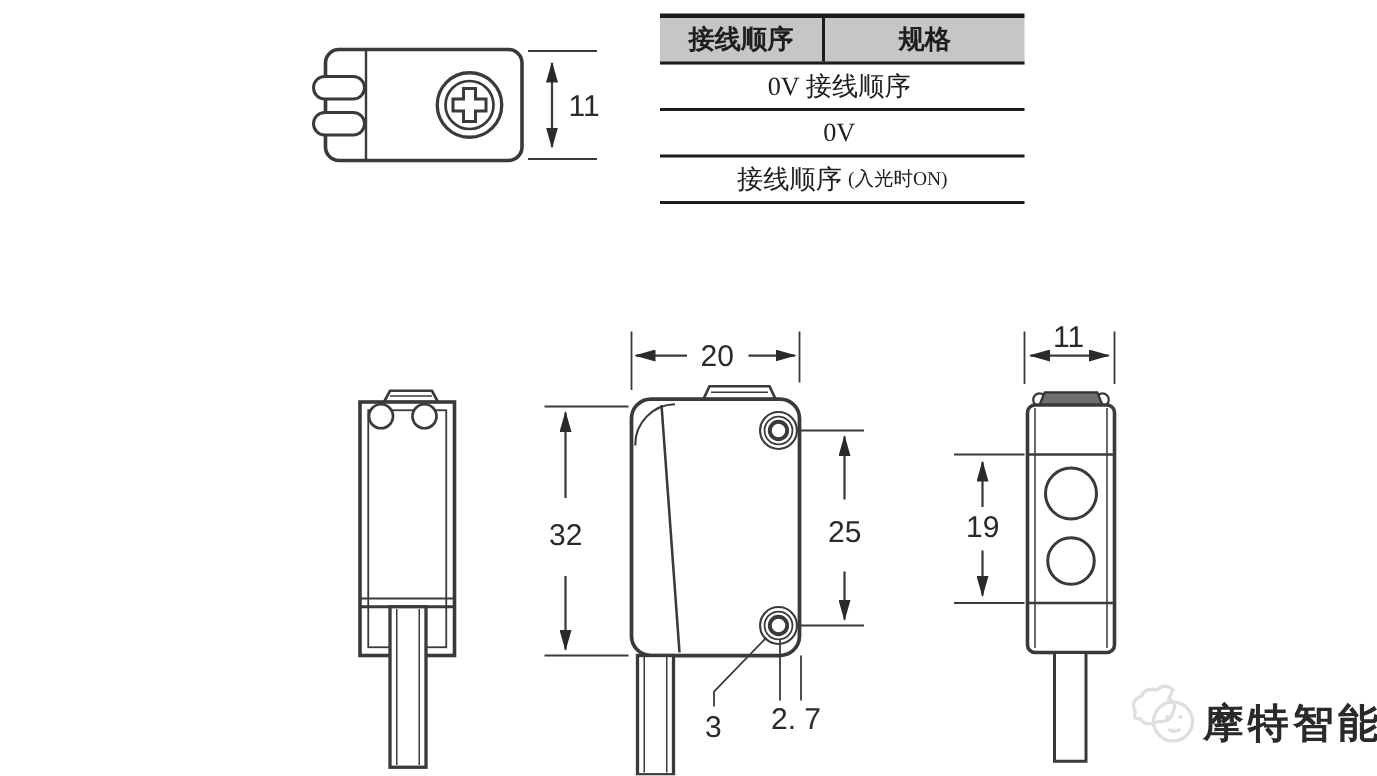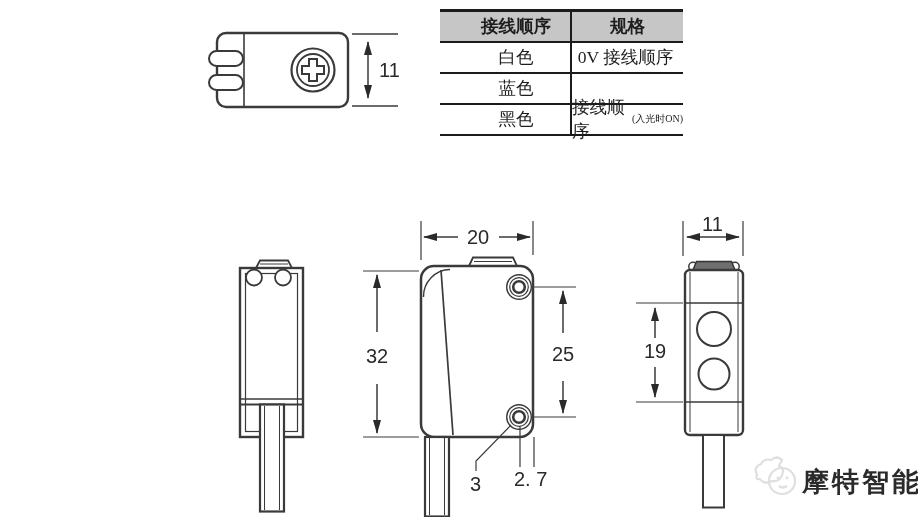--- a/index.html
+++ b/index.html
@@ -11,26 +11,26 @@
   .drawing-svg text{font-family:"Liberation Sans","DejaVu Sans",sans-serif;fill:#2a2a2a;}
   .dim-label{font-size:20px;font-weight:500;}
   .wm-text{font-size:27px;font-weight:700;fill:#dcdcdc;letter-spacing:3px;}
 
   
   .wiring-table{
     position:absolute;left:440px;top:9px;width:243px;
     border-top:3px solid #1b1b1b;
     font-size:17.5px;font-weight:500;
   }
-  .tr{display:flex;align-items:flex-start;height:28.9px;border-bottom:2.5px solid #1b1b1b;padding-left:22px;}
+  .tr{display:flex;align-items:flex-start;height:28.9px;border-bottom:2.5px solid #1b1b1b;}
   .tr.th{background:#c6c6c6;font-weight:600;}
   .td{display:flex;align-items:center;justify-content:center;height:100%;}
   .c1{width:110px;border-right:2.5px solid #1b1b1b;box-sizing:border-box;}
   .c2{flex:1;font-family:Liberation Serif, serif;}
-  .note{font-size:10px;margin-left:4px;white-space:nowrap;}
+  .note{font-size:13px;margin-left:4px;white-space:nowrap;}
 </style>
 </head>
 <body>
 
 <div class="page">
 
   <svg class="drawing-svg" viewBox="0 0 918 517" xmlns="http://www.w3.org/2000/svg">
     <defs>
       <marker id="arr" viewBox="0 0 14 8" refX="13" refY="4" markerWidth="14" markerHeight="8" markerUnits="userSpaceOnUse" orient="auto-start-reverse">
         <path d="M0,0 L14,4 L0,8 Z" fill="#2a2a2a"></path>
@@ -171,31 +171,32 @@
       <text class="wm-text" x="802" y="491">摩特智能</text>
     </g>
   </svg>
 
   <div class="wiring-table">
     <div class="tr th">
       <div class="td c1">接线顺序</div>
       <div class="td c2">规格</div>
     </div>
     <div class="tr">
-      <div class="td c1">白色</div>
       <div class="td c2">
         <span>0V 接线顺序</span>
           <span class="note"></span>
       </div>
     </div>
     <div class="tr">
-      <div class="td c1">蓝色</div>
+      <div class="td c2">
+        <span>0V</span>
+          <span class="note"></span>
+      </div>
     </div>
     <div class="tr">
-      <div class="td c1">黑色</div>
       <div class="td c2">
         <span>接线顺序</span>
           <span class="note">(入光时ON)</span>
       </div>
     </div>
   </div>
 
 </div>
 
 </body></html>

